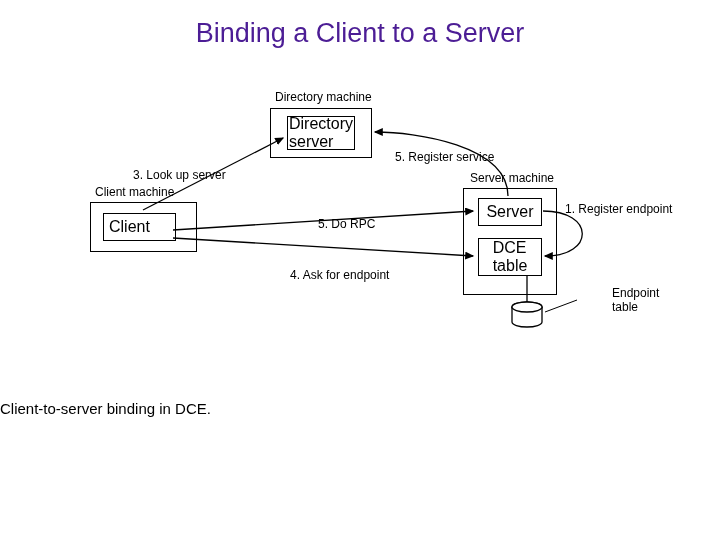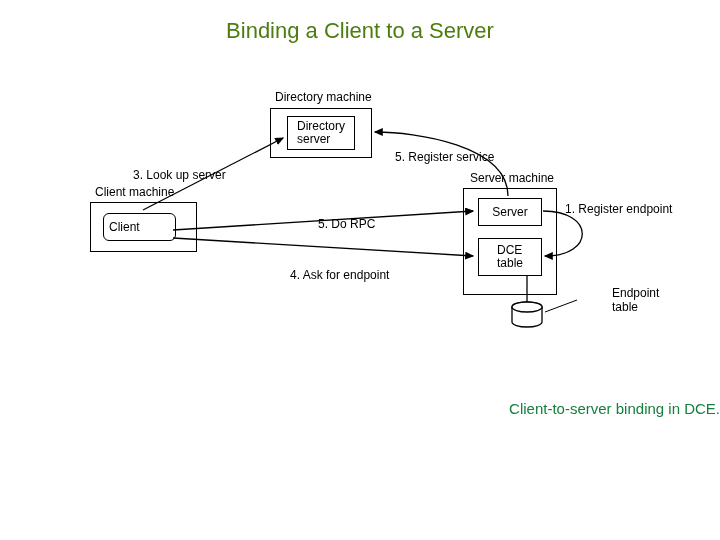--- a/index.html
+++ b/index.html
@@ -10,36 +10,36 @@
     background: white;
     font-family: Arial, Helvetica, sans-serif;
     position: relative;
   }
   .title {
     position: absolute;
     top: 18px;
     left: 0;
     right: 0;
     text-align: center;
-    color: #4d7c0f;
-    font-size: 22px;
+    color: #4c1d95;
+    font-size: 27px;
     font-weight: normal;
   }
   .diagram {
     position: absolute;
     top: 90px;
     left: 85px;
     width: 555px;
     height: 260px;
   }
   .box {
     position: absolute;
     border: 1.5px solid #000;
     background: white;
-    font-size: 12px;
+    font-size: 16px;
     display: flex;
     align-items: center;
     justify-content: center;
   }
   .outer-box {
     position: absolute;
     border: 1.5px solid #000;
   }
   .label {
     position: absolute;
@@ -51,40 +51,40 @@
     top: 0;
     left: 0;
     width: 555px;
     height: 260px;
   }
   .caption {
     position: absolute;
     top: 400px;
     left: 0;
     right: 0;
-    text-align: right;
+    text-align: left;
     font-size: 15px;
-    color: #15803d;
+    color: #000000;
   }
 </style>
 </head>
 <body>
 
 <div class="title">Binding a Client to a Server</div>
 
 <div class="diagram">
 
   <div class="label" style="top:0px; left:190px;">Directory machine</div>
   <div class="outer-box" style="top:18px; left:185px; width:100px; height:48px;"></div>
   <div class="box" style="top:26px; left:202px; width:66px; height:32px; white-space:pre-line; line-height:1.1;">Directory
 server</div>
 
   <div class="label" style="top:95px; left:10px;text-align:center;">Client machine</div>
   <div class="outer-box" style="top:112px; left:5px; width:105px; height:48px;"></div>
-  <div class="box" style="top:123px; left:18px; width:66px; height:26px; justify-content:flex-start; padding-left:5px;border-radius:6px;">Client</div>
+  <div class="box" style="top:123px; left:18px; width:66px; height:26px; justify-content:flex-start; padding-left:5px;">Client</div>
 
   <div class="label" style="top:81px; left:385px;">Server machine</div>
   <div class="outer-box" style="top:98px; left:378px; width:92px; height:105px;"></div>
   <div class="box" style="top:108px; left:393px; width:62px; height:26px;">Server</div>
   <div class="box" style="top:148px; left:393px; width:62px; height:36px; white-space:pre-line; line-height:1.1;">DCE
 table</div>
 
   <div class="label" style="top:196px; left:495px; line-height:1.2;margin-left:32px;">
     <span style="white-space:pre-line;">Endpoint
 table</span>

